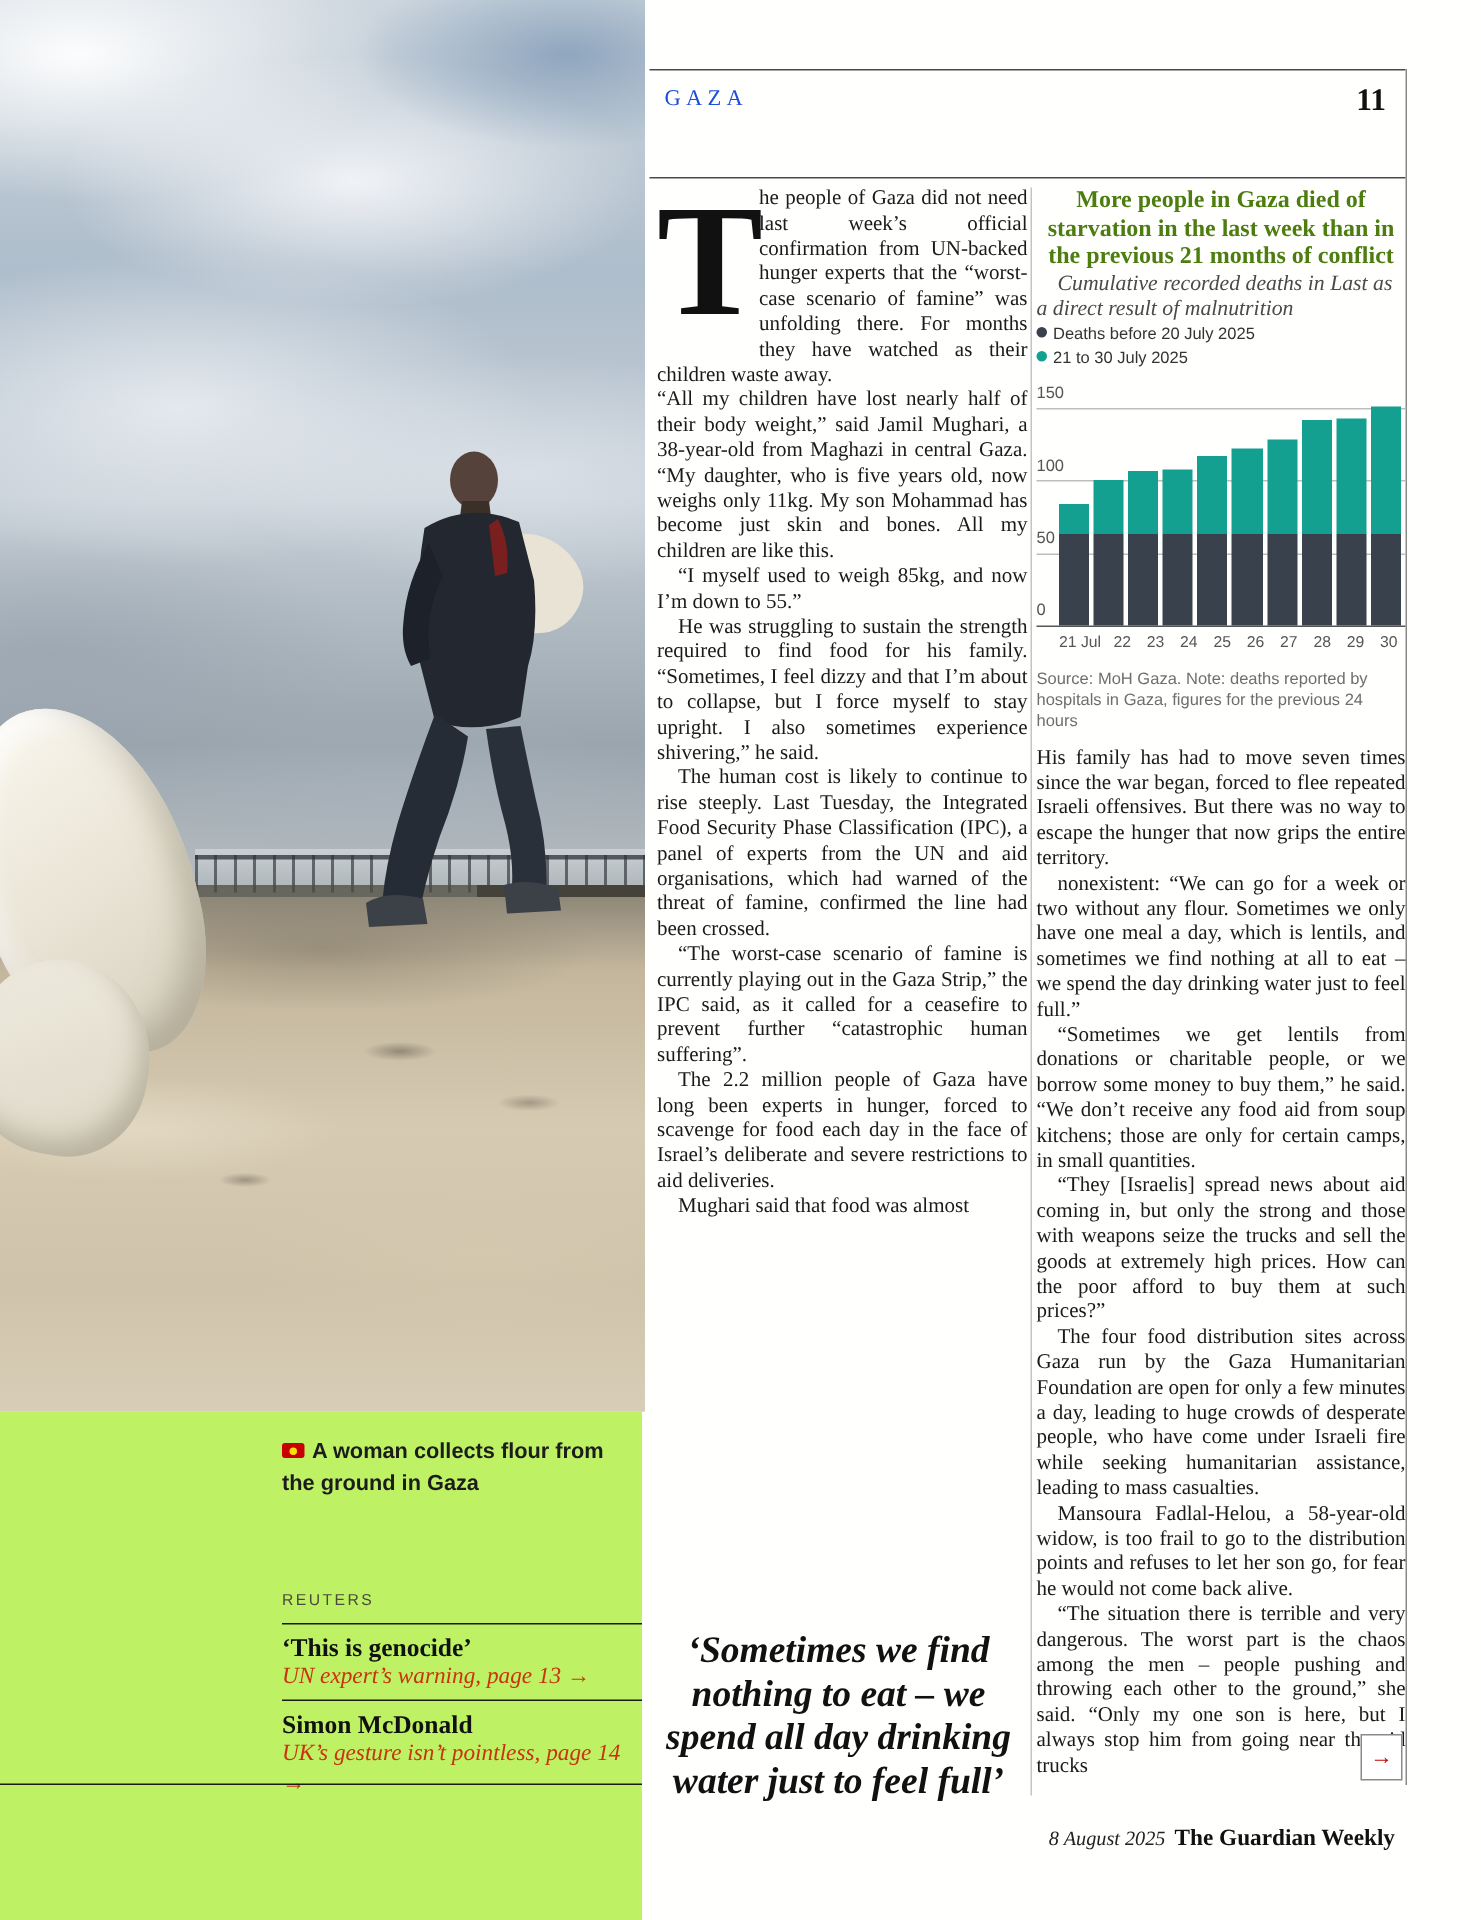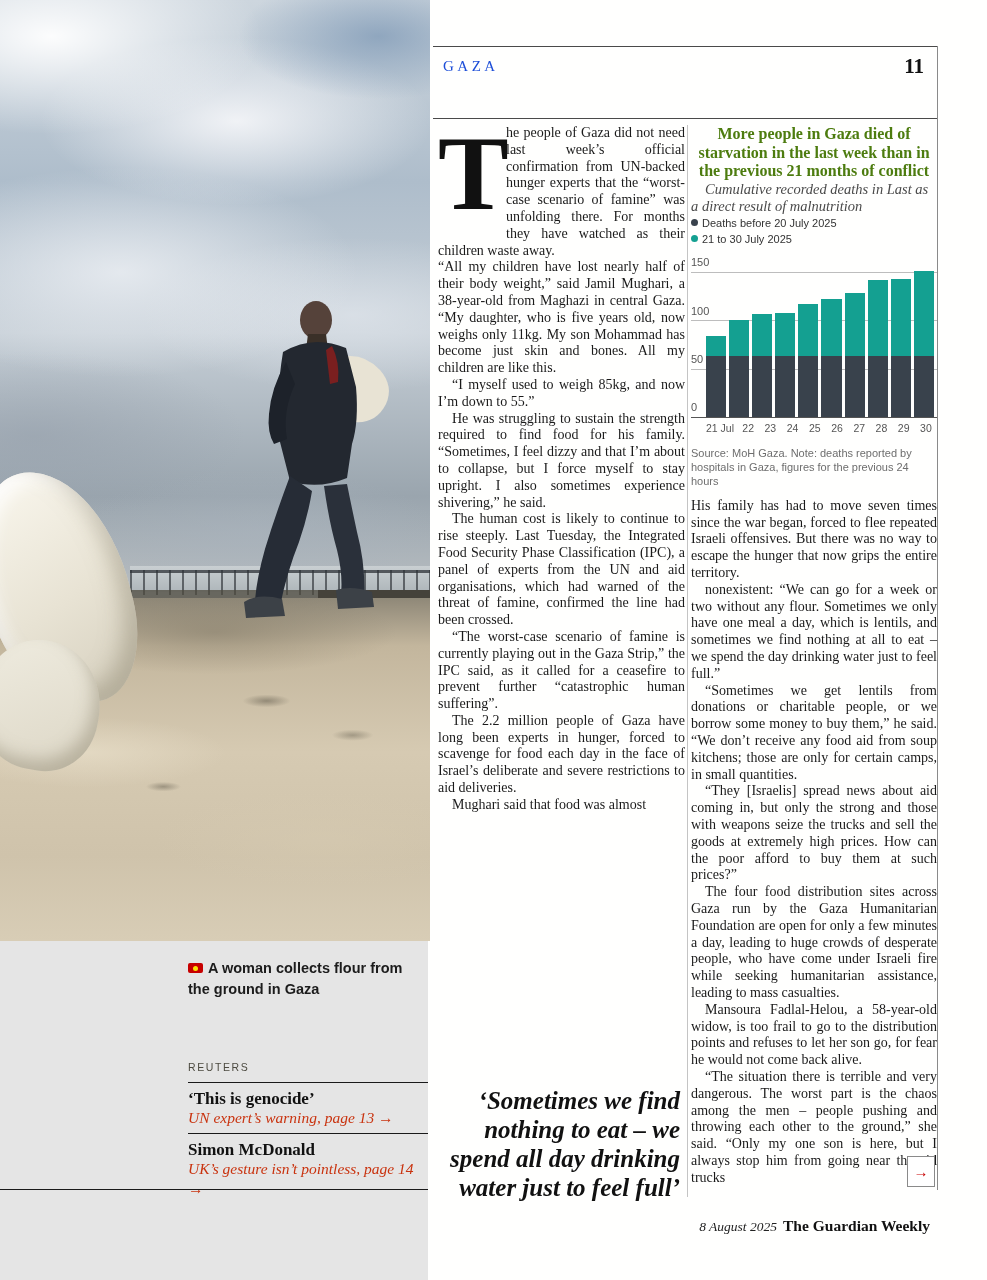--- a/index.html
+++ b/index.html
@@ -37,21 +37,21 @@
   .bag{position:absolute;left:-14px;top:468px;width:142px;height:240px;
     background:linear-gradient(160deg,#f7f4ea 10%,#e8e3d4 55%,#d9d3c2 90%);
     border-radius:45% 60% 40% 55%;transform:rotate(-14deg);
     box-shadow:inset -10px -14px 22px rgba(150,142,120,.55), inset 8px 10px 18px rgba(255,255,255,.9);}
   .bag2{position:absolute;left:-20px;top:640px;width:120px;height:130px;
     background:linear-gradient(150deg,#efece0,#dcd6c5);border-radius:50% 55% 45% 50%;
     transform:rotate(10deg);box-shadow:inset -8px -10px 16px rgba(150,142,120,.5);}
   .man{position:absolute;left:228px;top:292px;width:172px;height:365px;}
 
   
-  .yellow{position:absolute;left:0;top:941px;width:428px;height:339px;background:#e5e5e5;}
+  .yellow{position:absolute;left:0;top:941px;width:428px;height:339px;background:#bef264;}
   .caption{position:absolute;left:188px;top:17px;width:225px;
     font-family:"Liberation Sans",sans-serif;font-weight:bold;font-size:14.5px;line-height:21px;color:#1c1c1c;}
   .camera{display:inline-block;width:15px;height:10px;background:#c70000;border-radius:2px;
     position:relative;margin-right:5px;}
   .camera::after{content:"";position:absolute;left:5px;top:2.5px;width:5px;height:5px;background:#fbe105;border-radius:50%;}
   .credit{position:absolute;left:188px;top:120px;font-family:"Liberation Sans",sans-serif;
     font-size:10.5px;letter-spacing:1.6px;color:#4c4a40;}
   .teaser{position:absolute;left:188px;width:240px;border-top:1px solid #1a1a1a;padding-top:6px;cursor:pointer;}
   .t-title{font-weight:bold;font-size:17px;line-height:19px;color:#111;}
   .t-sub{font-style:italic;font-size:15.5px;line-height:20px;color:#c9330f;}
@@ -87,21 +87,21 @@
   .ytick{position:absolute;left:0;font-family:"Liberation Sans",sans-serif;font-size:11px;color:#555;}
   .bars{position:absolute;left:15px;right:3px;bottom:1px;height:163px;
     display:flex;align-items:flex-end;gap:3px;}
   .bar{flex:1;display:flex;flex-direction:column;justify-content:flex-end;}
   .xlabels{display:flex;gap:6px;margin:2px 3px 0 15px;justify-content:space-between;}
   .xlabel{flex:1;text-align:center;font-family:"Liberation Sans",sans-serif;font-size:10.5px;color:#555;white-space:nowrap;}
   .chart-source{font-family:"Liberation Sans",sans-serif;font-size:11px;line-height:14px;color:#6e6e6e;
     text-align:left;margin-top:9px;}
 
   .pull-quote{position:absolute;left:438px;top:1086px;width:242px;
-    font-weight:bold;font-style:italic;font-size:25px;line-height:29px;text-align:right;color:#111;}
+    font-weight:bold;font-style:italic;font-size:25px;line-height:29px;text-align:center;color:#111;}
 
   .cont-box{position:absolute;left:907px;top:1156px;width:26px;height:29px;border:1px solid #8a8a8a;
     display:flex;align-items:center;justify-content:center;cursor:pointer;background:#fff;}
   .cont-arrow{color:#c70000;font-size:15px;font-family:"Liberation Sans",sans-serif;}
 
   .footer{position:absolute;left:600px;top:1217px;width:330px;text-align:right;}
   .footer-date{font-style:italic;font-size:13.5px;color:#222;margin-right:6px;}
   .footer-title{font-weight:bold;font-size:15.5px;color:#111;}
 </style>
 </head>

